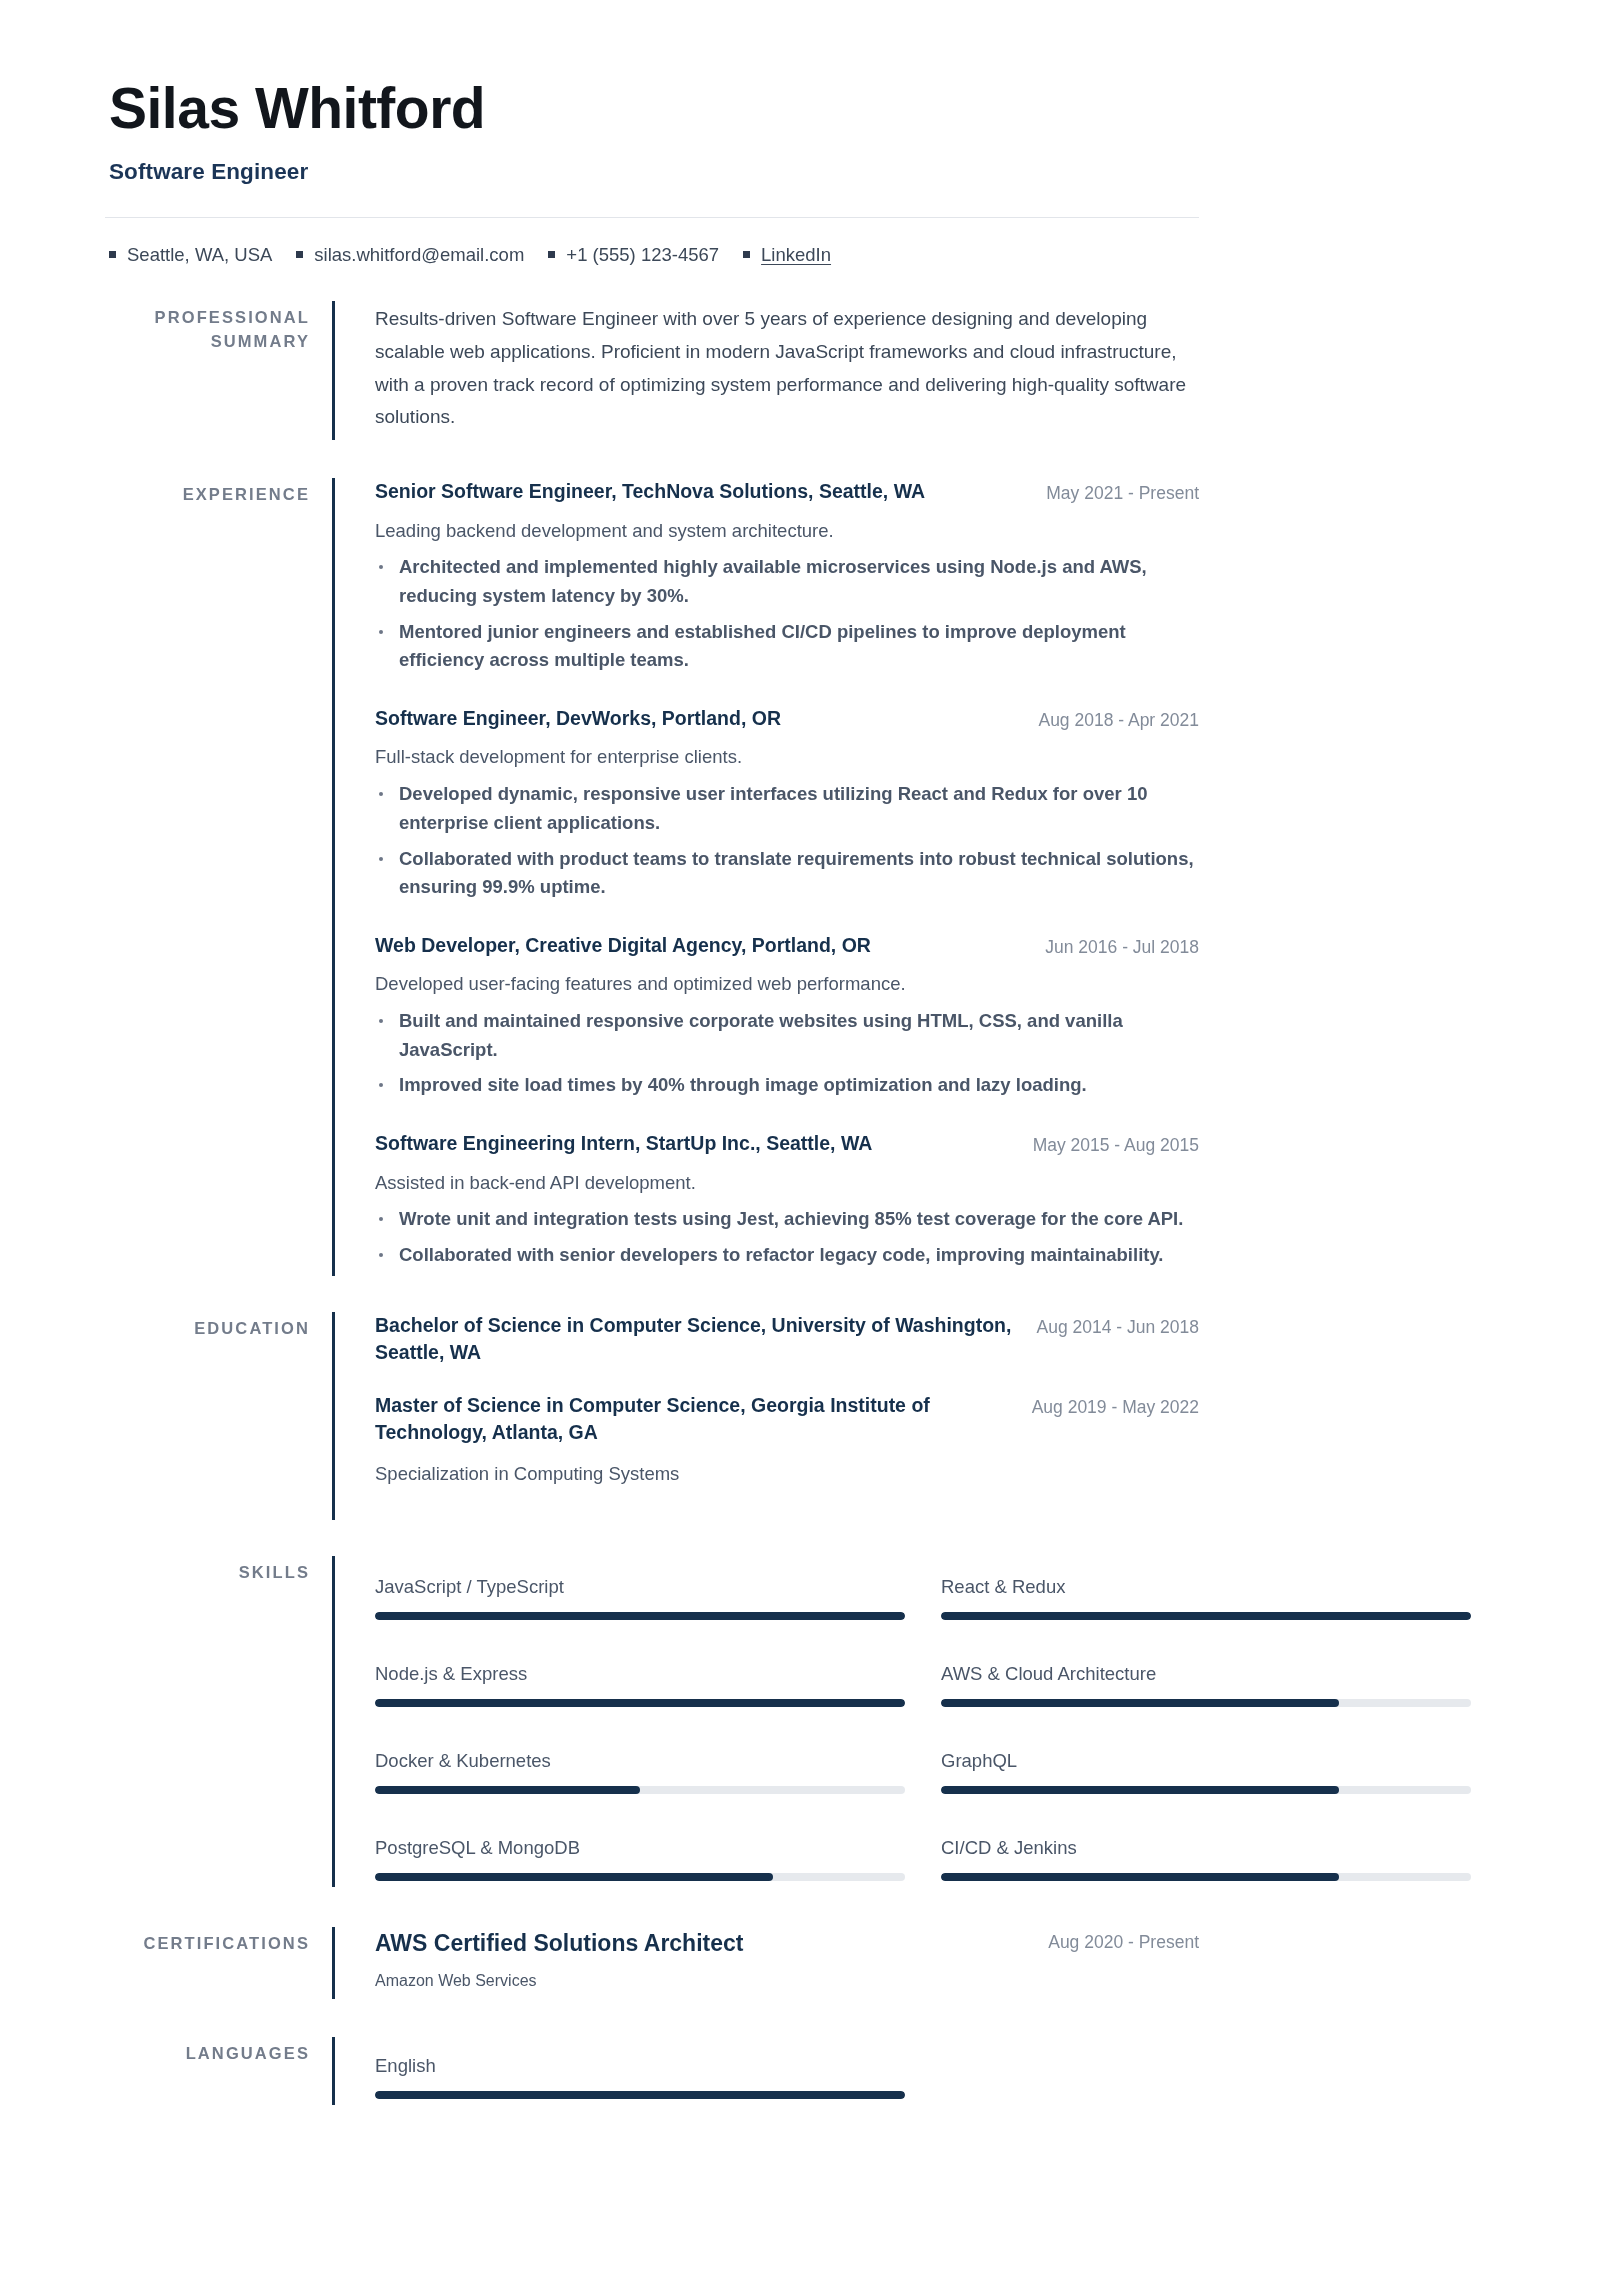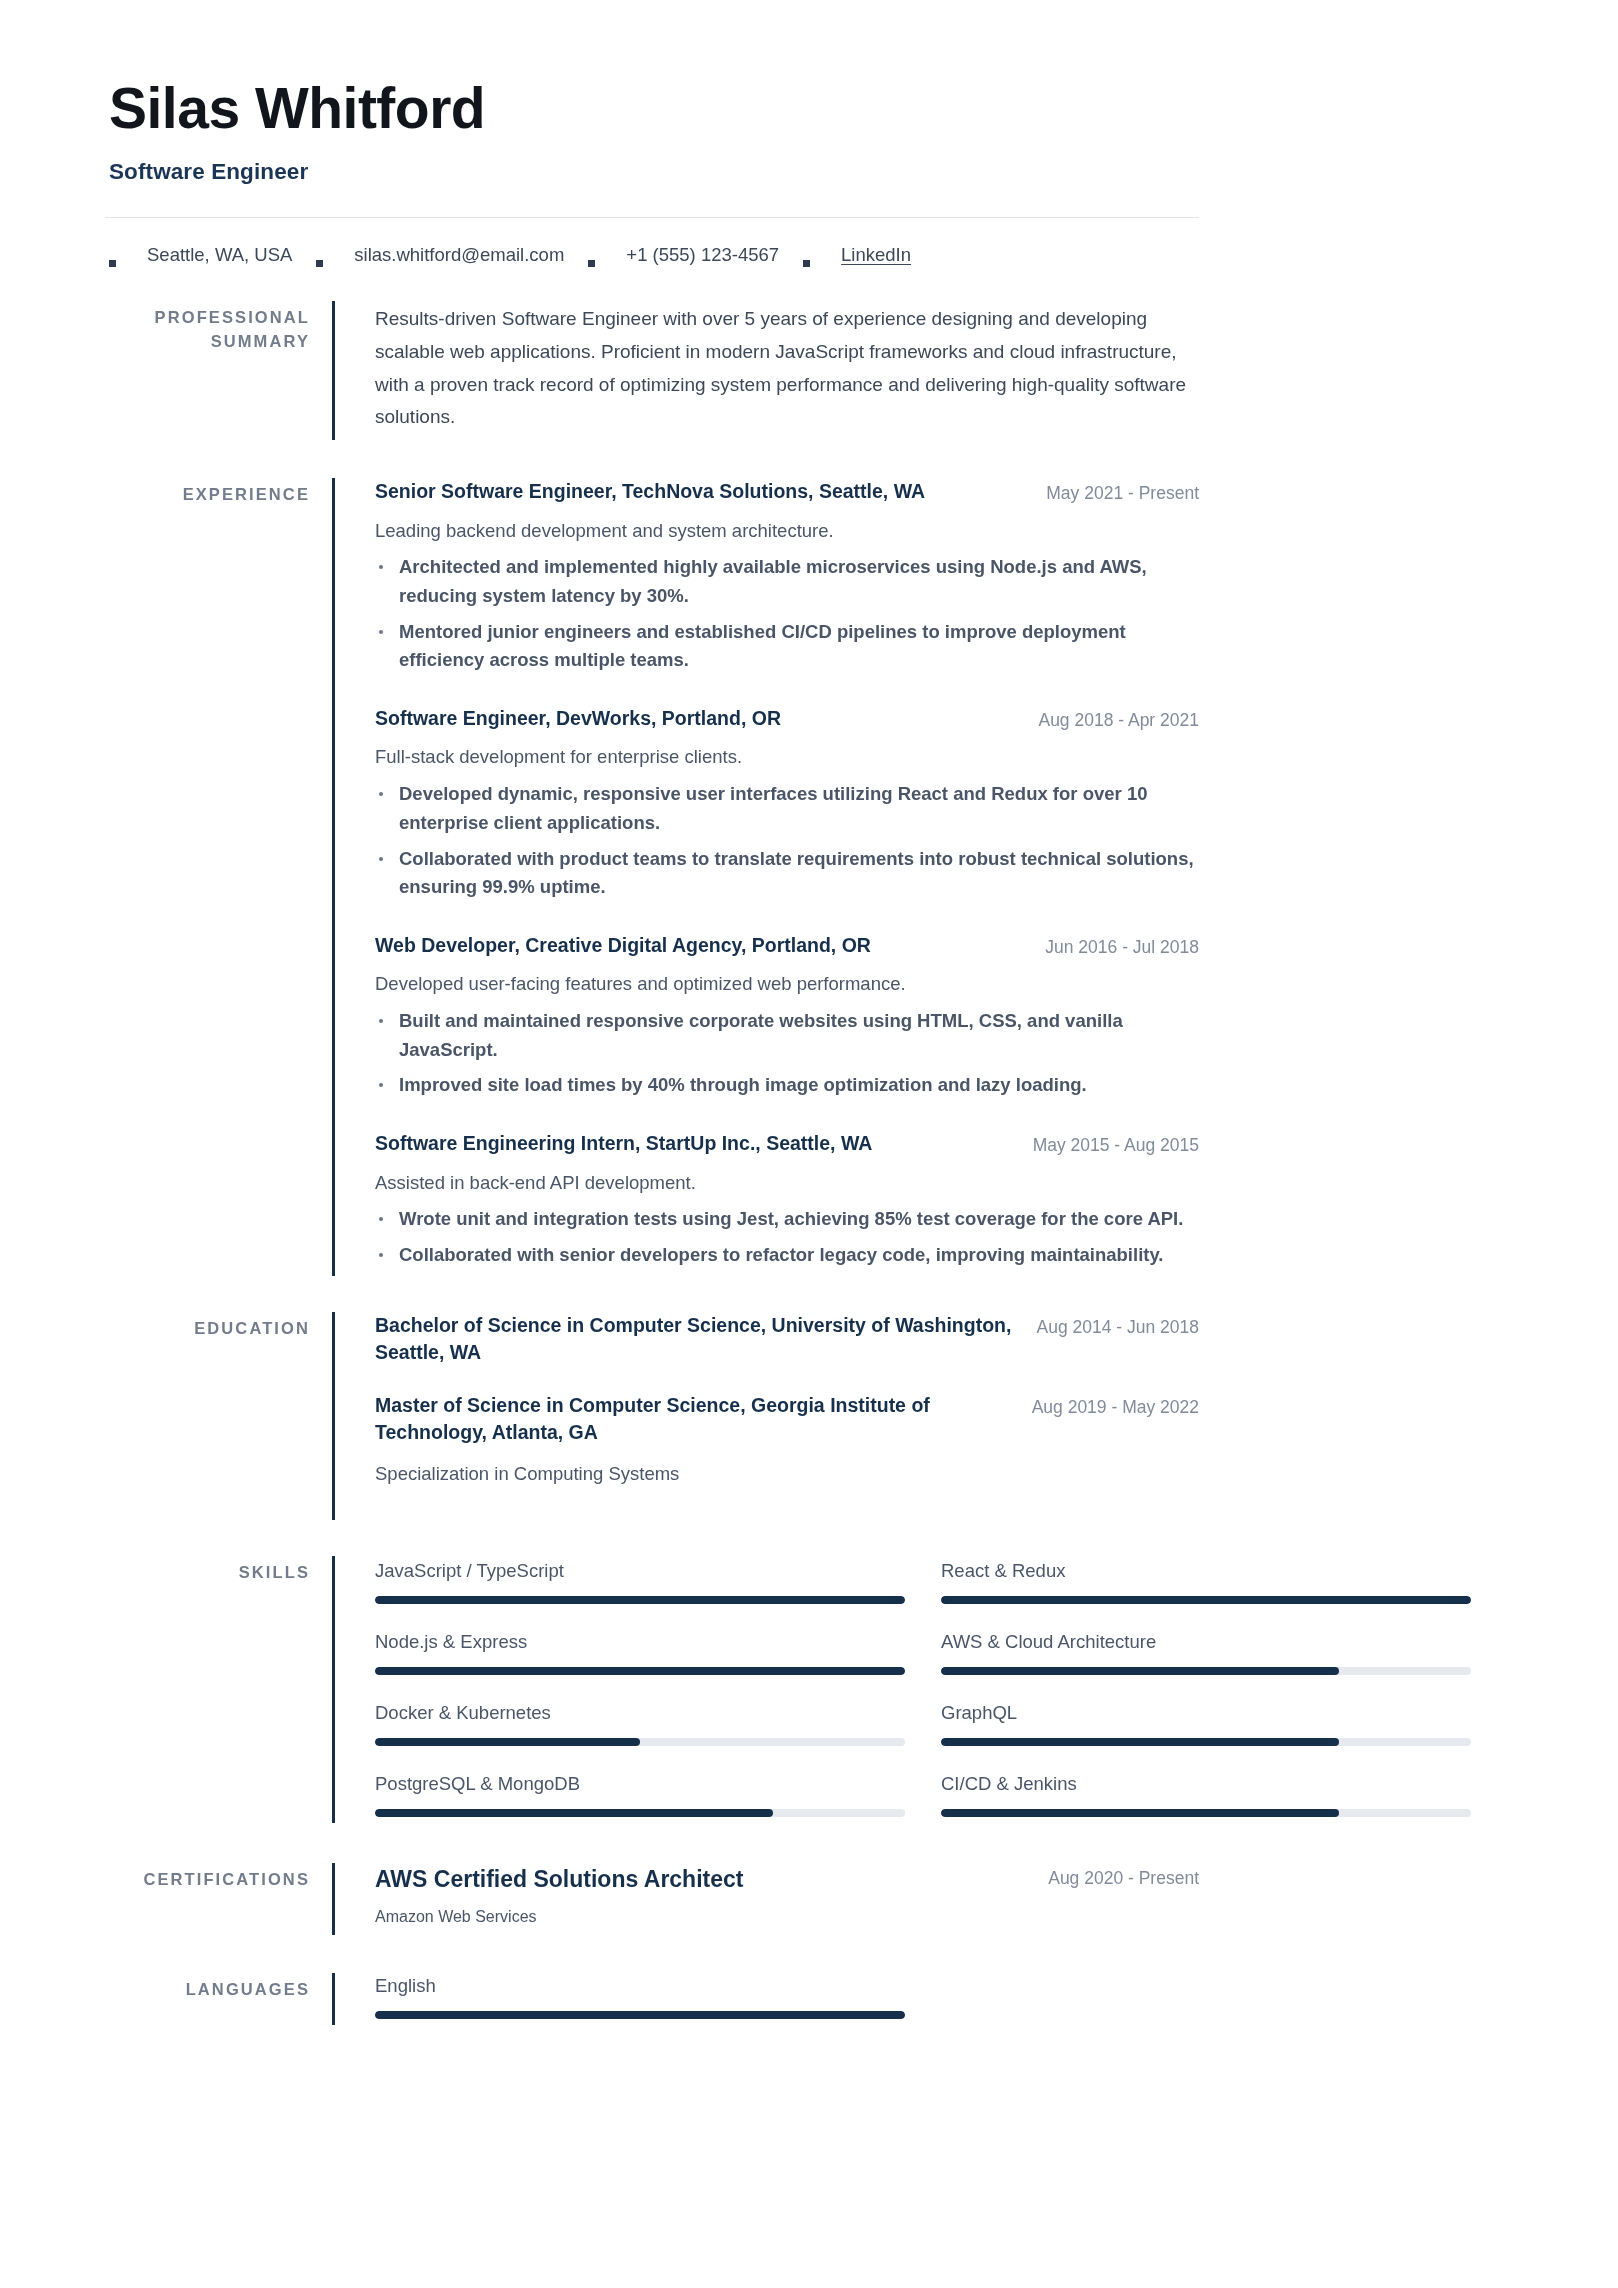--- a/index.html
+++ b/index.html
@@ -53,21 +53,21 @@
   .contact {
     display: flex;
     align-items: center;
     flex-wrap: wrap;
     margin-top: 24px;
     padding-left: 4px;
     font-size: 18.5px;
     color: #3c4858;
     line-height: 1.4;
   }
-  .contact-item { display: inline-flex; align-items: flex-end; gap: 20px; }
+  .contact-item { display: inline-flex; align-items: center; }
   .sq-bullet {
     display: inline-block;
     width: 7px;
     height: 7px;
     background: #2e3a4d;
     margin-right: 11px;
     flex: none;
   }
   .contact-item + .contact-item { margin-left: 24px; }
   .contact-link {
@@ -189,20 +189,21 @@
     grid-template-columns: 530px 530px;
     column-gap: 36px;
     row-gap: 25px;
     padding-top: 2px;
   }
   .skill-name {
     font-size: 18.5px;
     color: #4a5668;
     line-height: 1.4;
     margin-bottom: 12px;
+    margin-top: 16px;
   }
   .skill-track {
     height: 8px;
     border-radius: 5px;
     background: #e6e9ed;
     overflow: hidden;
   }
   .skill-fill {
     height: 100%;
     border-radius: 5px;

